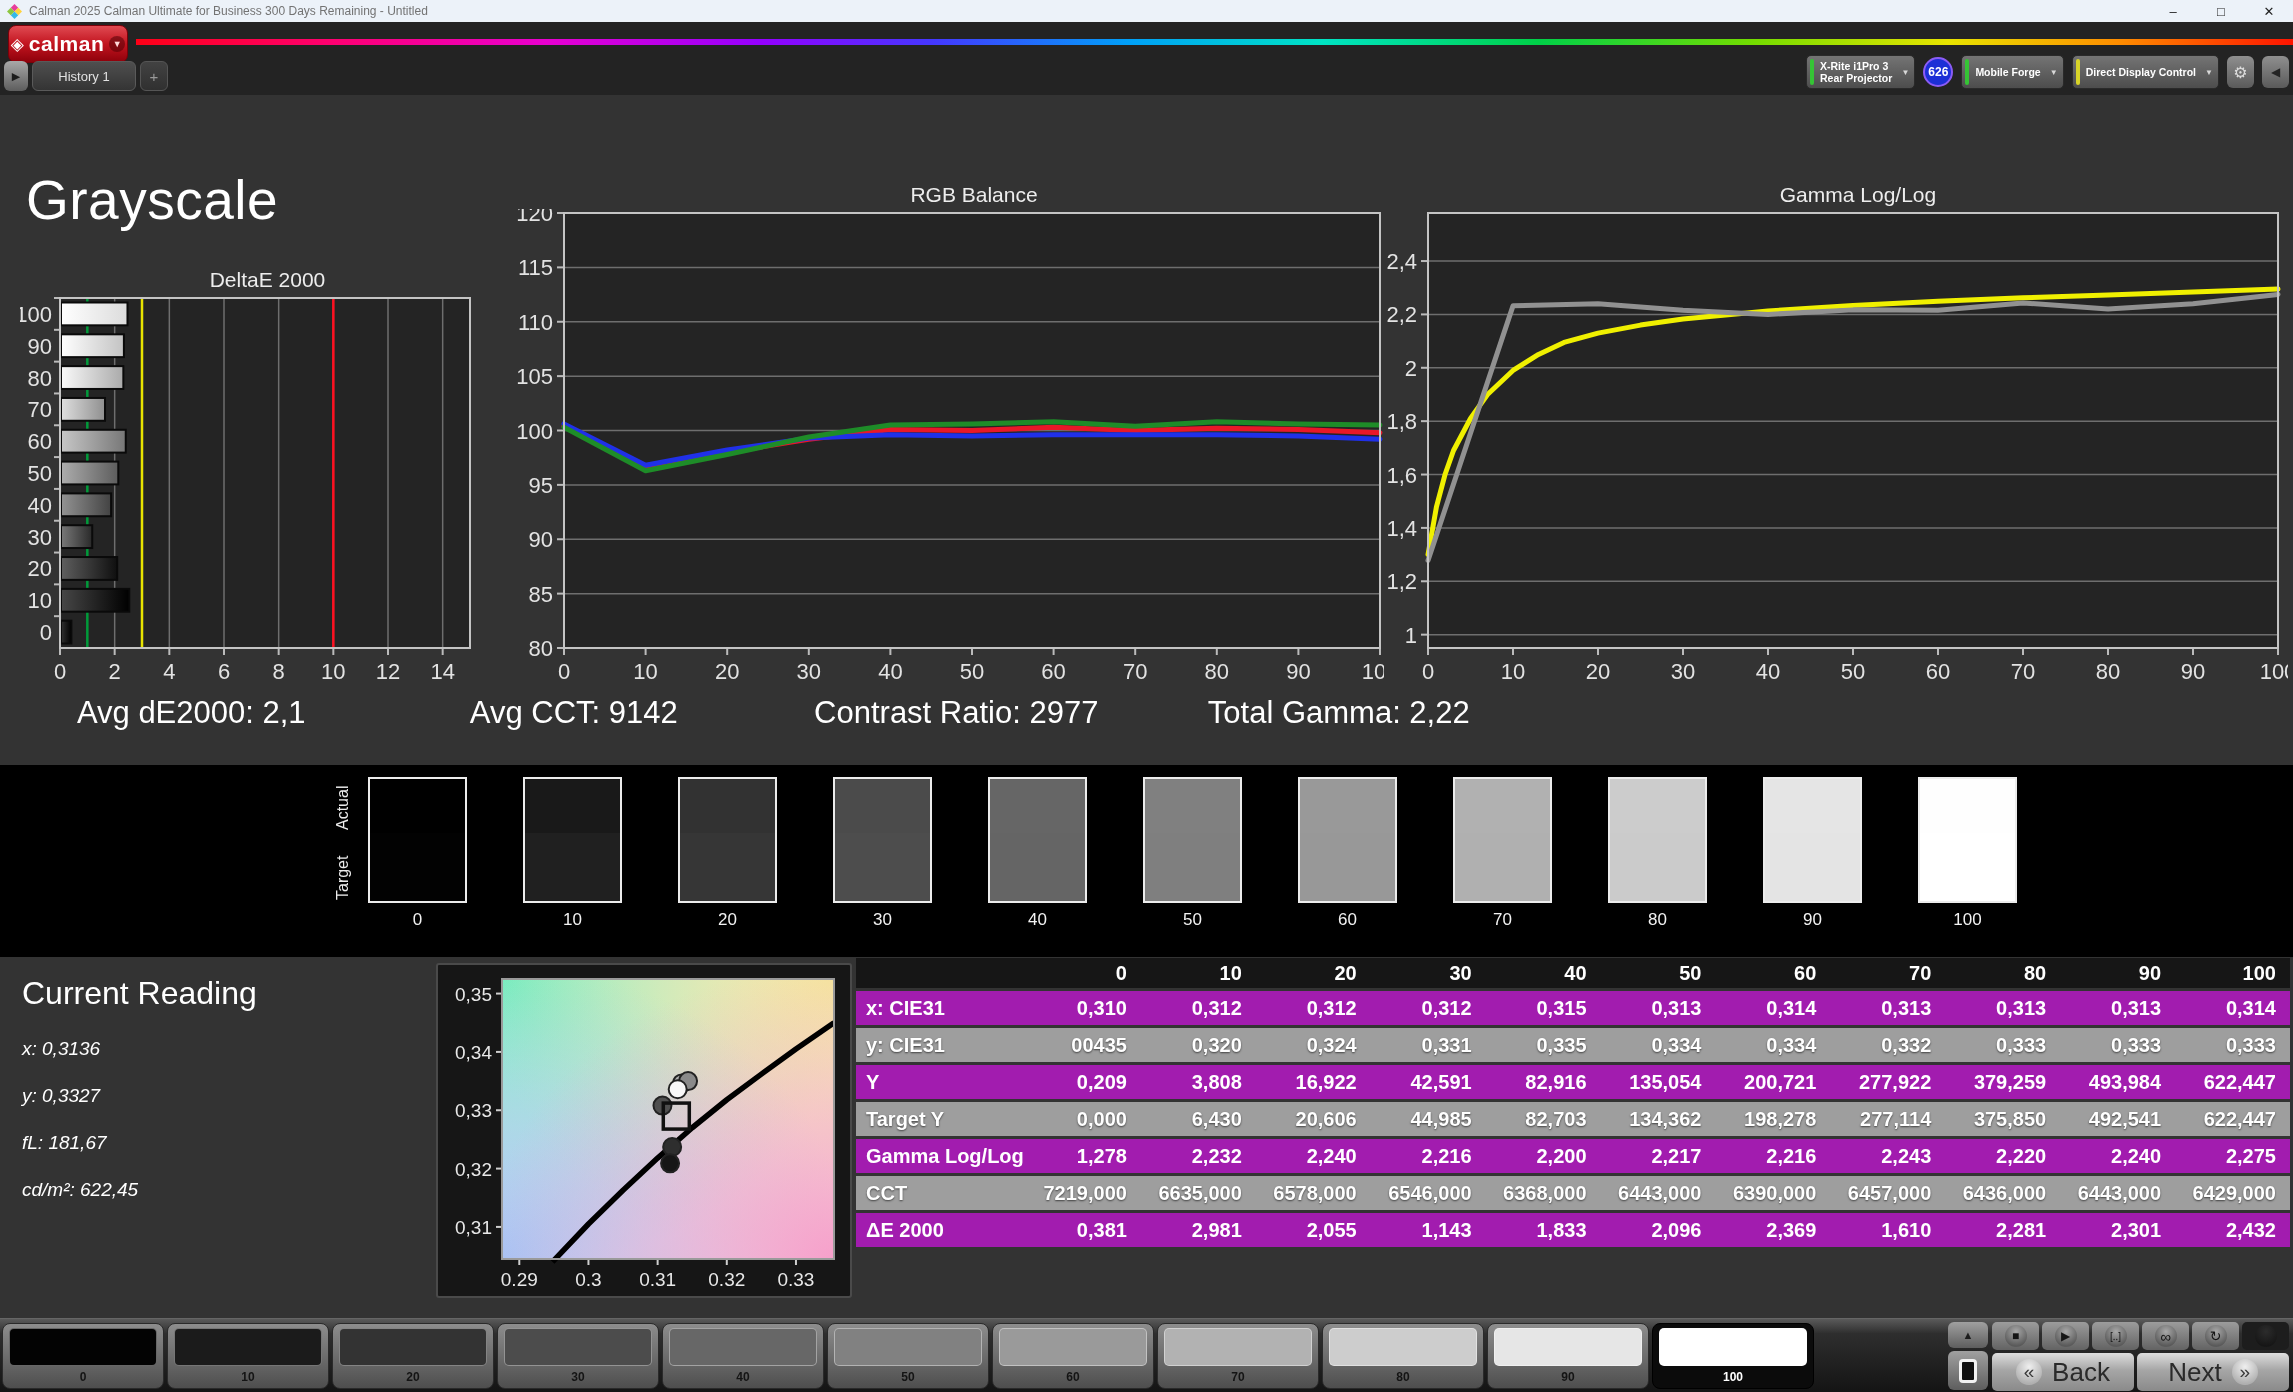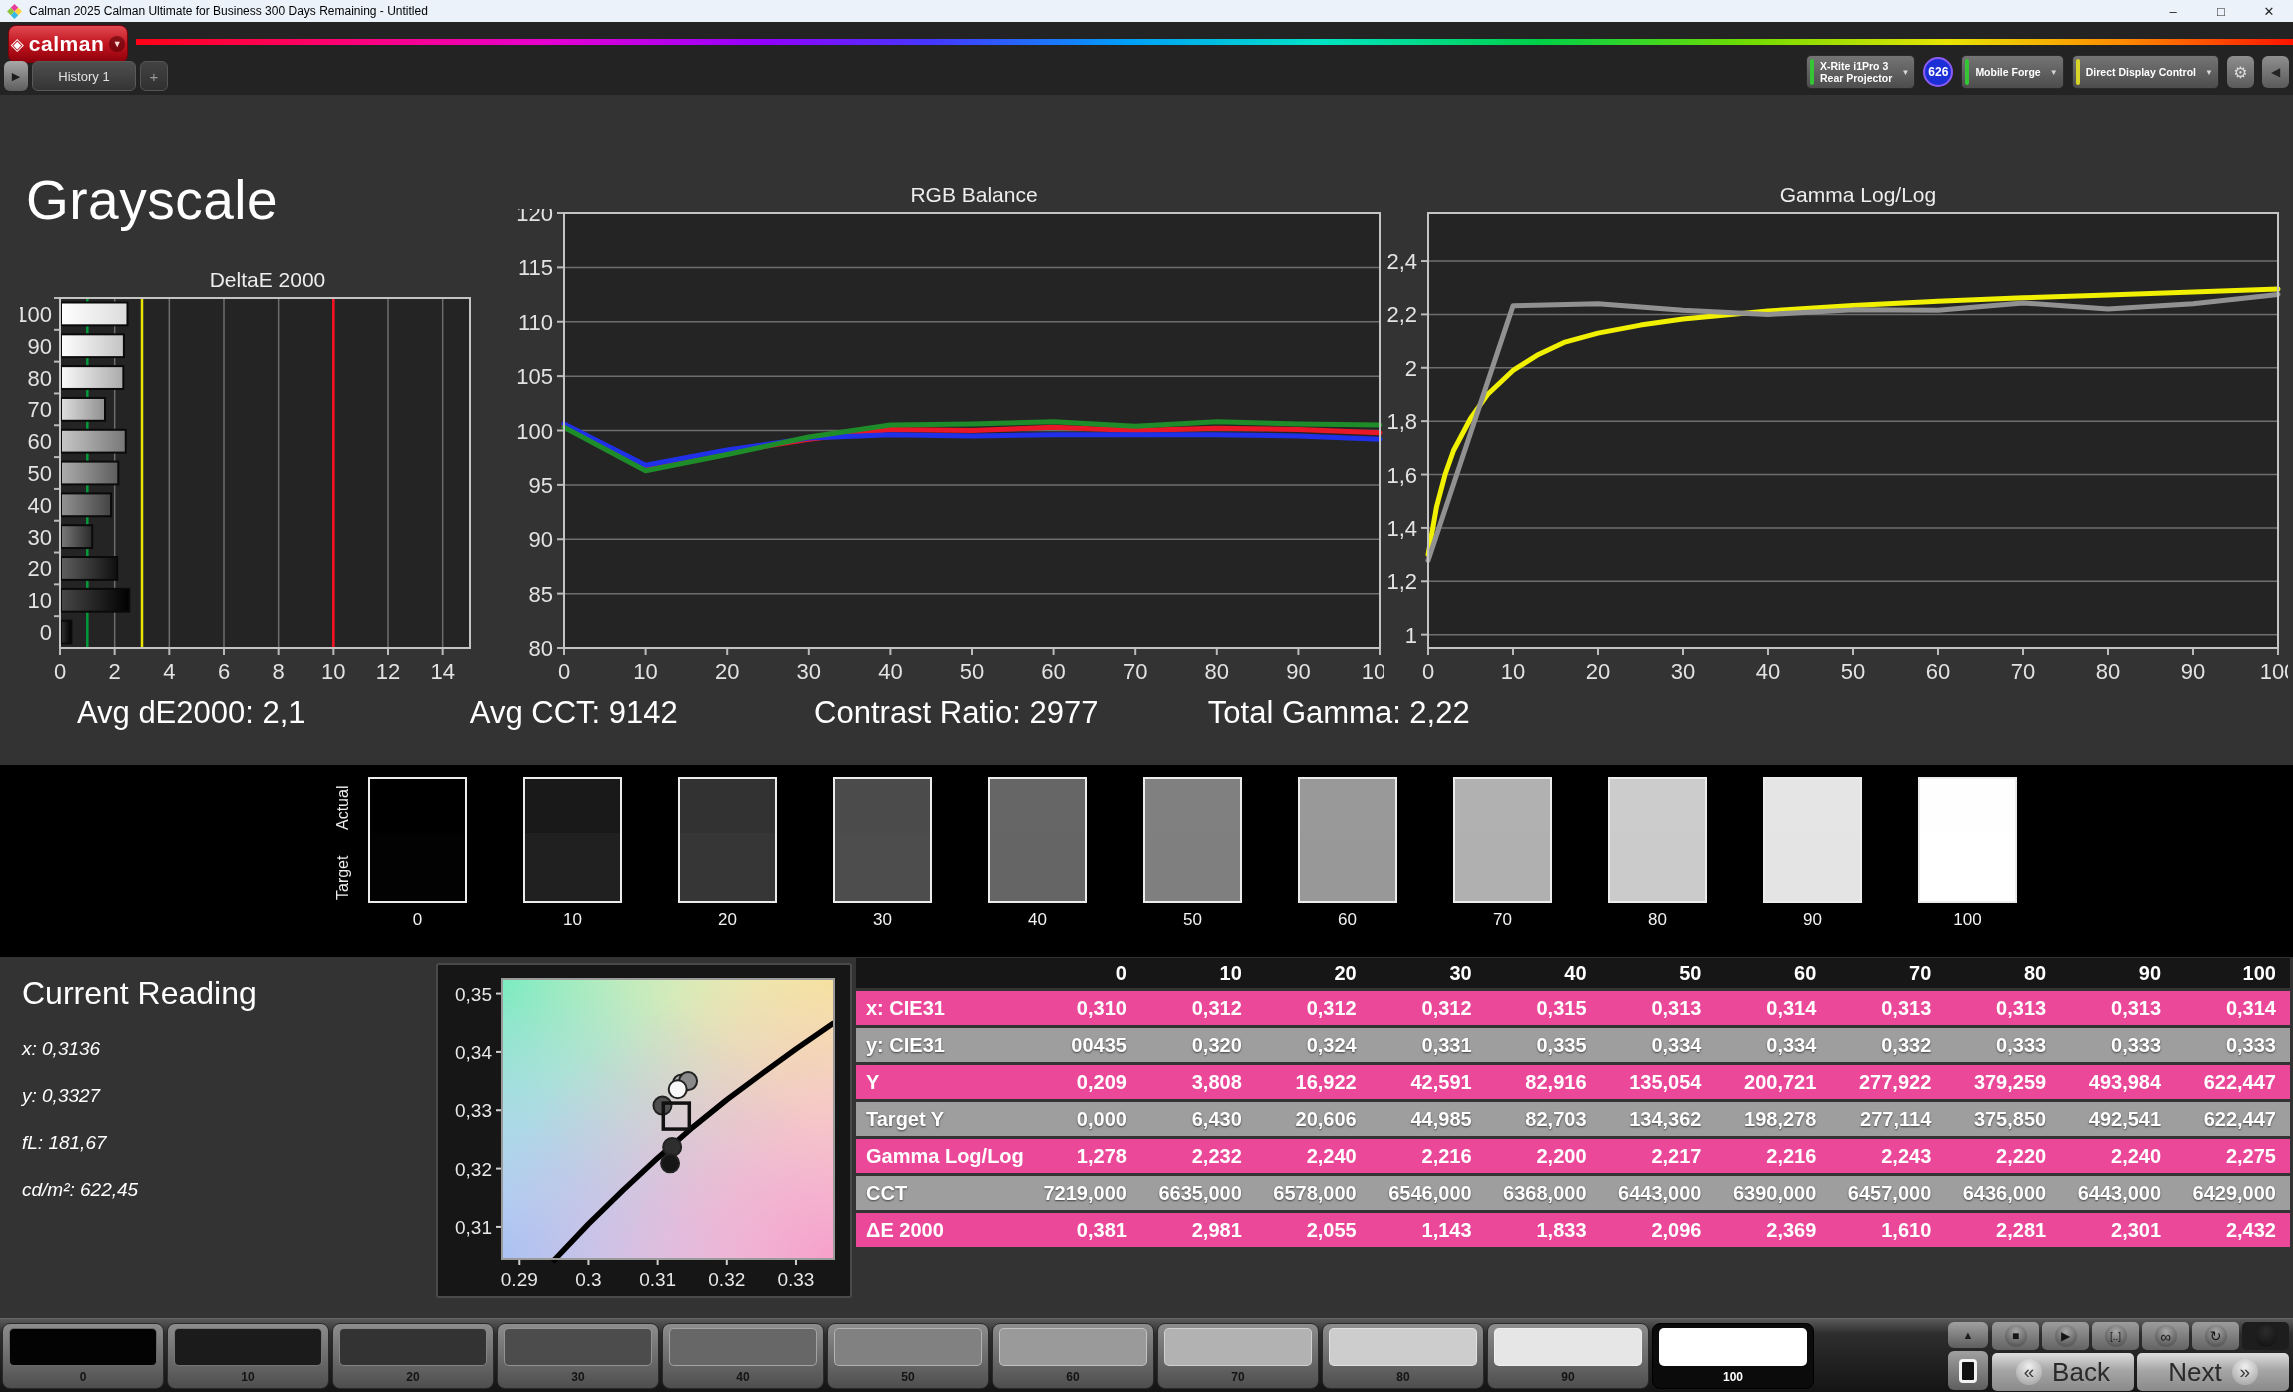--- a/index.html
+++ b/index.html
@@ -3,21 +3,21 @@
 <meta charset="utf-8">
 <style>
   * { margin:0; padding:0; box-sizing:border-box; }
   html,body { background:#000; }
   body { font-family:"Liberation Sans", sans-serif; }
   .app { position:relative; width:2293px; height:1392px; background:#333333; overflow:hidden; }
 
   
   .titlebar { position:absolute; top:0; left:0; right:0; height:22px; background:#ecf2f9; display:flex; align-items:center; z-index:30; }
   .app-icon { margin:0 7px 0 7px; }
-  .title-text { font-size:12px; color:#000000; }
+  .title-text { font-size:12px; color:#737373; }
   .win-controls { margin-left:auto; display:flex; height:100%; }
   .win-btn { width:48px; display:flex; align-items:center; justify-content:center; font-size:13px; color:#222; cursor:default; }
 
   
   .header { position:absolute; top:22px; left:0; right:0; height:73px; background:#232323; z-index:20; }
   .rainbow { position:absolute; top:17px; left:136px; right:0; height:6px;
     background:linear-gradient(90deg,#ff0016 0%,#ff0070 9%,#e800d0 19%,#9400ff 29%,#4438ff 37%,#00a0f8 46%,#00e4c4 55%,#00d048 65%,#74dc00 75%,#e8e400 84%,#ff8c00 92%,#ff1400 100%); }
   .calman-btn { position:absolute; top:3px; left:8px; width:120px; height:38px; border-radius:8px;
     background:linear-gradient(#e04a52,#c2141f 50%,#8e010b); border:1px solid #7c0009;
     display:flex; align-items:center; justify-content:center; gap:5px; color:#fff; }
@@ -63,21 +63,21 @@
   
   .current-reading { position:absolute; left:22px; top:975px; color:#fff; }
   .cr-title { font-size:32px; font-weight:300; margin-bottom:26px; }
   .cr-line { font-size:19px; font-weight:300; margin-bottom:25px;font-style:italic; }
 
   .cie-panel { position:absolute; left:436px; top:963px; background:#161616; border:2px solid #4a4a4a; border-radius:3px; padding:6px; }
 
   .data-table { position:absolute; left:856px; top:958px; width:1434px; color:#fff; }
   .trow { display:grid; grid-template-columns:170px repeat(11,1fr); margin-bottom:3px; height:34px; align-items:center; }
   .trow.thead { height:30px; background:#161616; }
-  .trow.dark { background:#ec4899; }
+  .trow.dark { background:#a21caf; }
   .trow.light { background:#9e9e9e; }
   .trow.light .tlabel, .trow.light .tval { text-shadow:0 1px 2px rgba(0,0,0,.6); }
   .tlabel { padding-left:10px; font-size:20px; font-weight:bold; text-align:left; }
   .tval { font-size:20px; font-weight:bold; text-align:right; padding-right:14px; }
 
   
   .bottombar { position:absolute; top:1318px; left:0; right:0; height:74px; background:linear-gradient(#5a5a5a,#2e2e2e 20%,#141414); border-top:1px solid #666; }
   .level-tiles { position:absolute; left:2px; top:4px; display:flex; gap:3px; }
   .level-tile { width:162px; height:66px; border-radius:8px; background:linear-gradient(#8d8d8d,#4e4e4e); border:1px solid #2a2a2a; display:flex; flex-direction:column; align-items:center; }
   .level-swatch { width:148px; height:38px; margin-top:4px; border-radius:5px; border:1px solid rgba(255,255,255,.4); }

